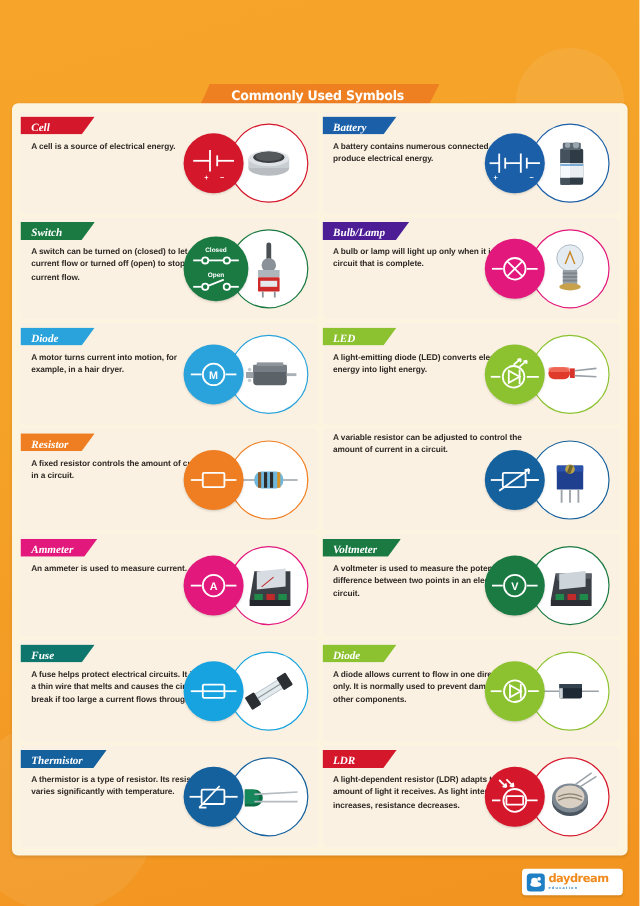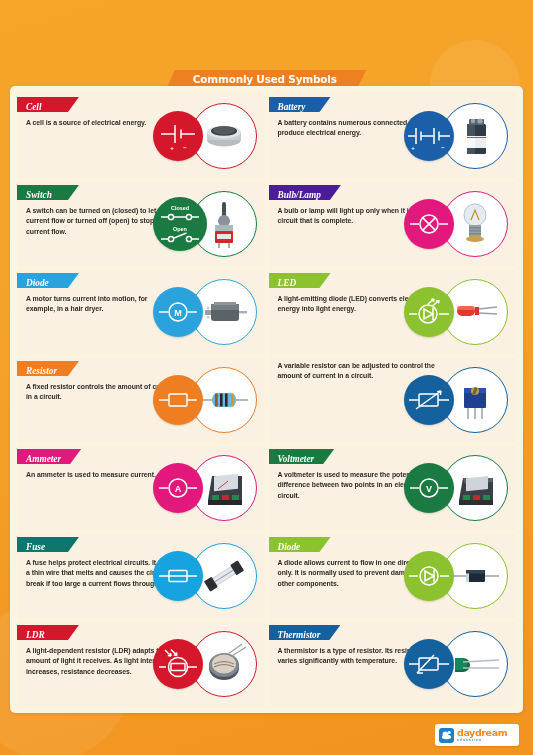--- a/index.html
+++ b/index.html
@@ -603,20 +603,44 @@
           <svg width="42" height="26" viewBox="0 0 42 26">
             <line class="sym-line" x1="1" y1="13" x2="10" y2="13"></line>
             <circle class="sym-fill-none" cx="21" cy="13" r="9"></circle>
             <path class="sym-line" d="M17 8 L17 18 L26 13 Z"></path>
             <line class="sym-line" x1="26" y1="7" x2="26" y2="19" stroke-width="2"></line>
             <line class="sym-line" x1="32" y1="13" x2="41" y2="13"></line>
           </svg>
         </div>
       </div>
 
+      <div class="card wide">
+        <div class="card-tab" style="background:#15619e">
+          <span class="card-tab-label">Thermistor</span>
+        </div>
+        <div class="card-desc">A thermistor is a type of resistor. Its resistance varies significantly with temperature.</div>
+        <div class="photo-circle" style="color:#15619e">
+          <svg width="52" height="52" viewBox="0 0 52 52">
+            <path d="M6 20 L14 20 A7 7 0 0 1 14 34 L6 34 Z" fill="#0e6b43"></path>
+            <path d="M6 20 L12 20 A6 6 0 0 1 12 32 L6 32 Z" fill="#15875a"></path>
+            <line x1="14" y1="24" x2="50" y2="22" stroke="#b4bcc2" stroke-width="1.3"></line>
+            <line x1="14" y1="30" x2="50" y2="30" stroke="#b4bcc2" stroke-width="1.3"></line>
+          </svg>
+        </div>
+        <div class="symbol-circle" style="background:#15619e">
+          <svg width="42" height="28" viewBox="0 0 42 28">
+            <line class="sym-line" x1="1" y1="14" x2="11" y2="14"></line>
+            <rect class="sym-fill-none" x="11" y="8" width="19" height="12" rx="1"></rect>
+            <line class="sym-line" x1="30" y1="14" x2="41" y2="14"></line>
+            <line class="sym-line" x1="9" y1="23" x2="26" y2="5" stroke-width="1.4"></line>
+            <line class="sym-line" x1="9" y1="23" x2="15" y2="23" stroke-width="1.4"></line>
+          </svg>
+        </div>
+      </div>
+
       <div class="card">
         <div class="card-tab" style="background:#d5172b">
           <span class="card-tab-label">LDR</span>
         </div>
         <div class="card-desc" style="width:168px">A light-dependent resistor (LDR) adapts to the amount of light it receives. As light intensity increases, resistance decreases.</div>
         <div class="photo-circle" style="color:#d5172b">
           <svg width="52" height="52" viewBox="0 0 52 52">
             <ellipse cx="26" cy="30" rx="15" ry="12" fill="#4a5560"></ellipse>
             <ellipse cx="26" cy="27" rx="15" ry="12" fill="#7d8892"></ellipse>
             <ellipse cx="26" cy="26" rx="12" ry="9.5" fill="#d9cfc2"></ellipse>
@@ -633,44 +657,20 @@
             <rect class="sym-fill-none" x="14" y="15.5" width="14" height="7" rx="0.5"></rect>
             <line class="sym-line" x1="31" y1="19" x2="40" y2="19"></line>
             <line class="sym-line" x1="8" y1="2" x2="14" y2="8" stroke-width="1.2"></line>
             <path class="sym-line" d="M14 8 L10.8 7.4 M14 8 L13.4 4.8" stroke-width="1.1"></path>
             <line class="sym-line" x1="14" y1="1.5" x2="20" y2="7.5" stroke-width="1.2"></line>
             <path class="sym-line" d="M20 7.5 L16.8 6.9 M20 7.5 L19.4 4.3" stroke-width="1.1"></path>
           </svg>
         </div>
       </div>
 
-      <div class="card wide">
-        <div class="card-tab" style="background:#15619e">
-          <span class="card-tab-label">Thermistor</span>
-        </div>
-        <div class="card-desc">A thermistor is a type of resistor. Its resistance varies significantly with temperature.</div>
-        <div class="photo-circle" style="color:#15619e">
-          <svg width="52" height="52" viewBox="0 0 52 52">
-            <path d="M6 20 L14 20 A7 7 0 0 1 14 34 L6 34 Z" fill="#0e6b43"></path>
-            <path d="M6 20 L12 20 A6 6 0 0 1 12 32 L6 32 Z" fill="#15875a"></path>
-            <line x1="14" y1="24" x2="50" y2="22" stroke="#b4bcc2" stroke-width="1.3"></line>
-            <line x1="14" y1="30" x2="50" y2="30" stroke="#b4bcc2" stroke-width="1.3"></line>
-          </svg>
-        </div>
-        <div class="symbol-circle" style="background:#15619e">
-          <svg width="42" height="28" viewBox="0 0 42 28">
-            <line class="sym-line" x1="1" y1="14" x2="11" y2="14"></line>
-            <rect class="sym-fill-none" x="11" y="8" width="19" height="12" rx="1"></rect>
-            <line class="sym-line" x1="30" y1="14" x2="41" y2="14"></line>
-            <line class="sym-line" x1="9" y1="23" x2="26" y2="5" stroke-width="1.4"></line>
-            <line class="sym-line" x1="9" y1="23" x2="15" y2="23" stroke-width="1.4"></line>
-          </svg>
-        </div>
-      </div>
-
     </div>
   </div>
 
   <div id="footer">
     <div id="logo">
       <div id="logo-mark">
         <svg width="11" height="11" viewBox="0 0 11 11">
           <ellipse cx="5.5" cy="7" rx="4.6" ry="2.2" fill="#ffffff"></ellipse>
           <circle cx="4.4" cy="4.2" r="2.8" fill="#ffffff"></circle>
           <circle cx="8.2" cy="2.4" r="1.5" fill="#ffffff"></circle>

